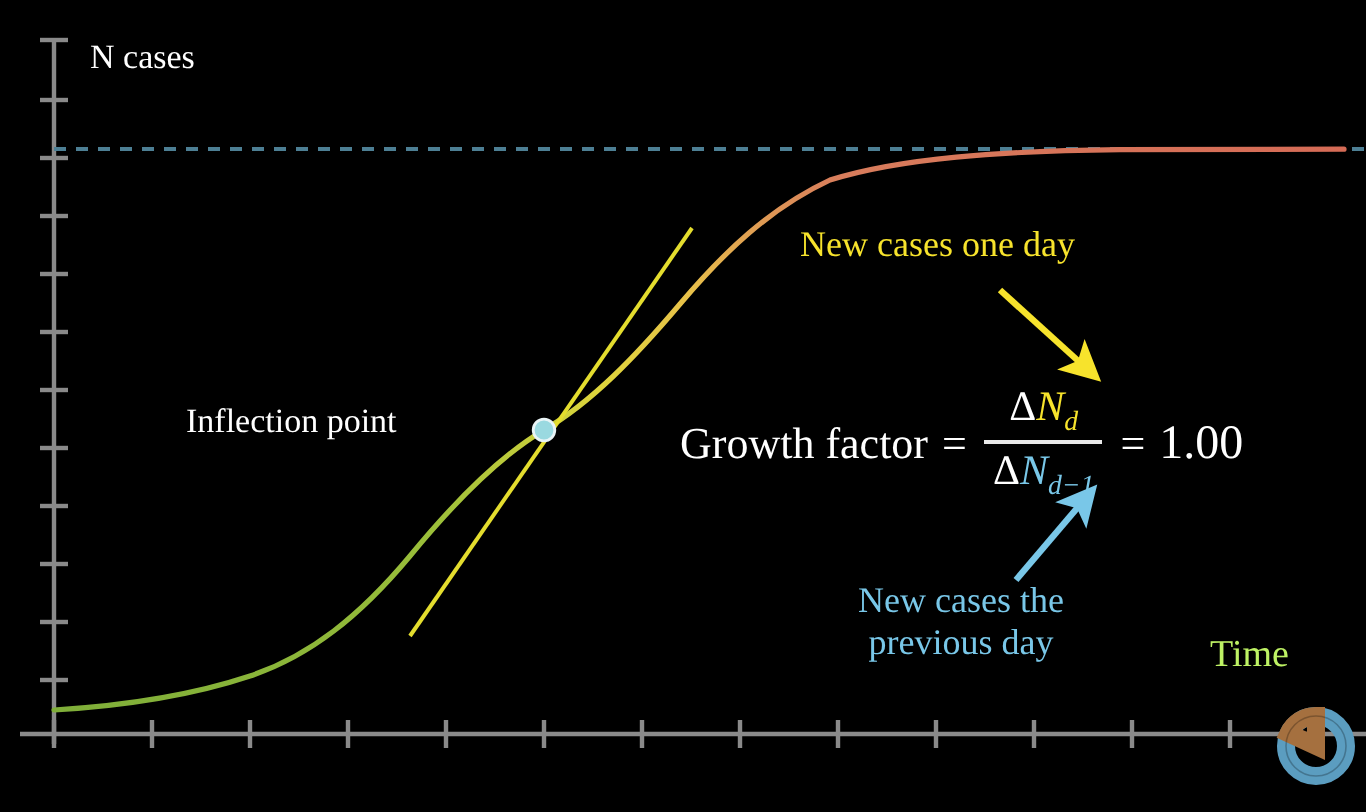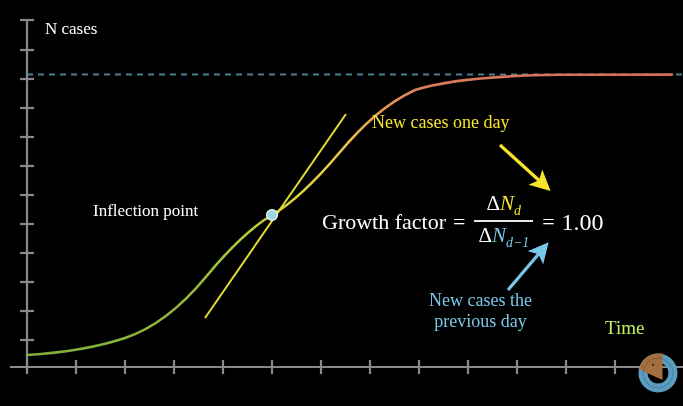--- a/index.html
+++ b/index.html
@@ -46,39 +46,39 @@
     font-size: 19px;
     color: #bef264;
   }
   #inflection-label {
     left: 93px;
     top: 202px;
     font-size: 17px;
     color: #ffffff;
   }
   #ann-new-cases-one-day {
-    left: 372px;
+    left: 400px;
     top: 113px;
     font-size: 18px;
     color: #f7e32c;
   }
   #ann-new-cases-prev-day {
     left: 429px;
     top: 290px;
     font-size: 18px;
     color: #79c7e8;
     text-align: center;
     line-height: 1.18;
   }
   #ann-new-cases-prev-day div { display: block; }
 
   
   #formula {
     position: absolute;
-    left: 322px;
+    left: 340px;
     top: 192px;
     display: flex;
     align-items: center;
     font-size: 22px;
     color: #ffffff;
     white-space: nowrap;
   }
   #formula .gf-text { font-size: 22px; }
   #formula .eq {
     margin: 0 7px;

